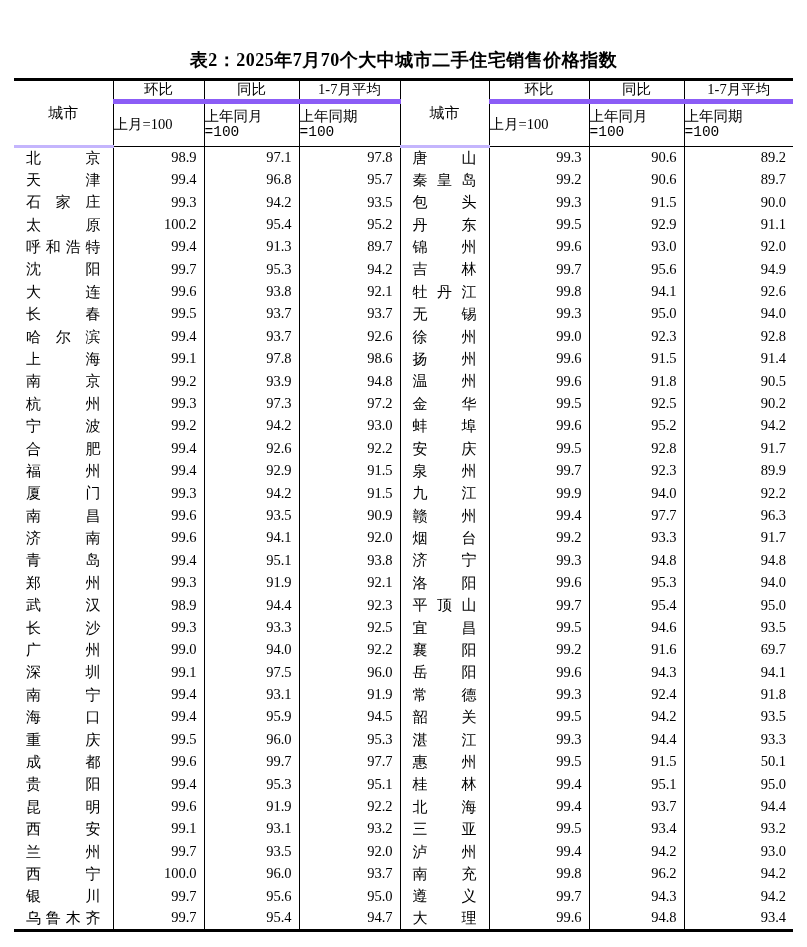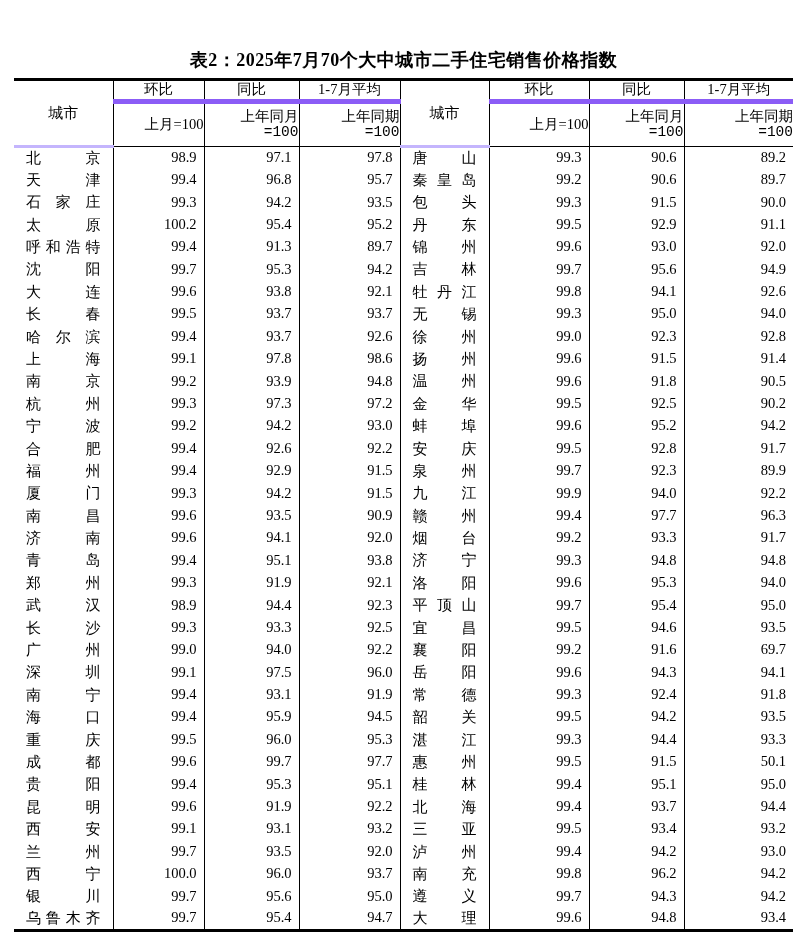--- a/index.html
+++ b/index.html
@@ -56,21 +56,21 @@
     text-align: center;
     border-bottom: 5px solid #8b5cf6;
   }
   thead th.h-city {
     text-align: center;
     font-size: 15px;
     border-bottom: 3px solid #c4b5fd;
   }
   thead th.h-base {
     height: 45px;
-    text-align: right;
+    text-align: left;
     border-bottom: 1px solid #000;
   }
   thead th.h-base .l2 { display: block; font-family: Liberation Mono, monospace; }
 
   tbody tr { height: 22.4px; }
   td.num {
     text-align: right;
     padding-right: 7px;
     font-size: 14.5px;
   }

